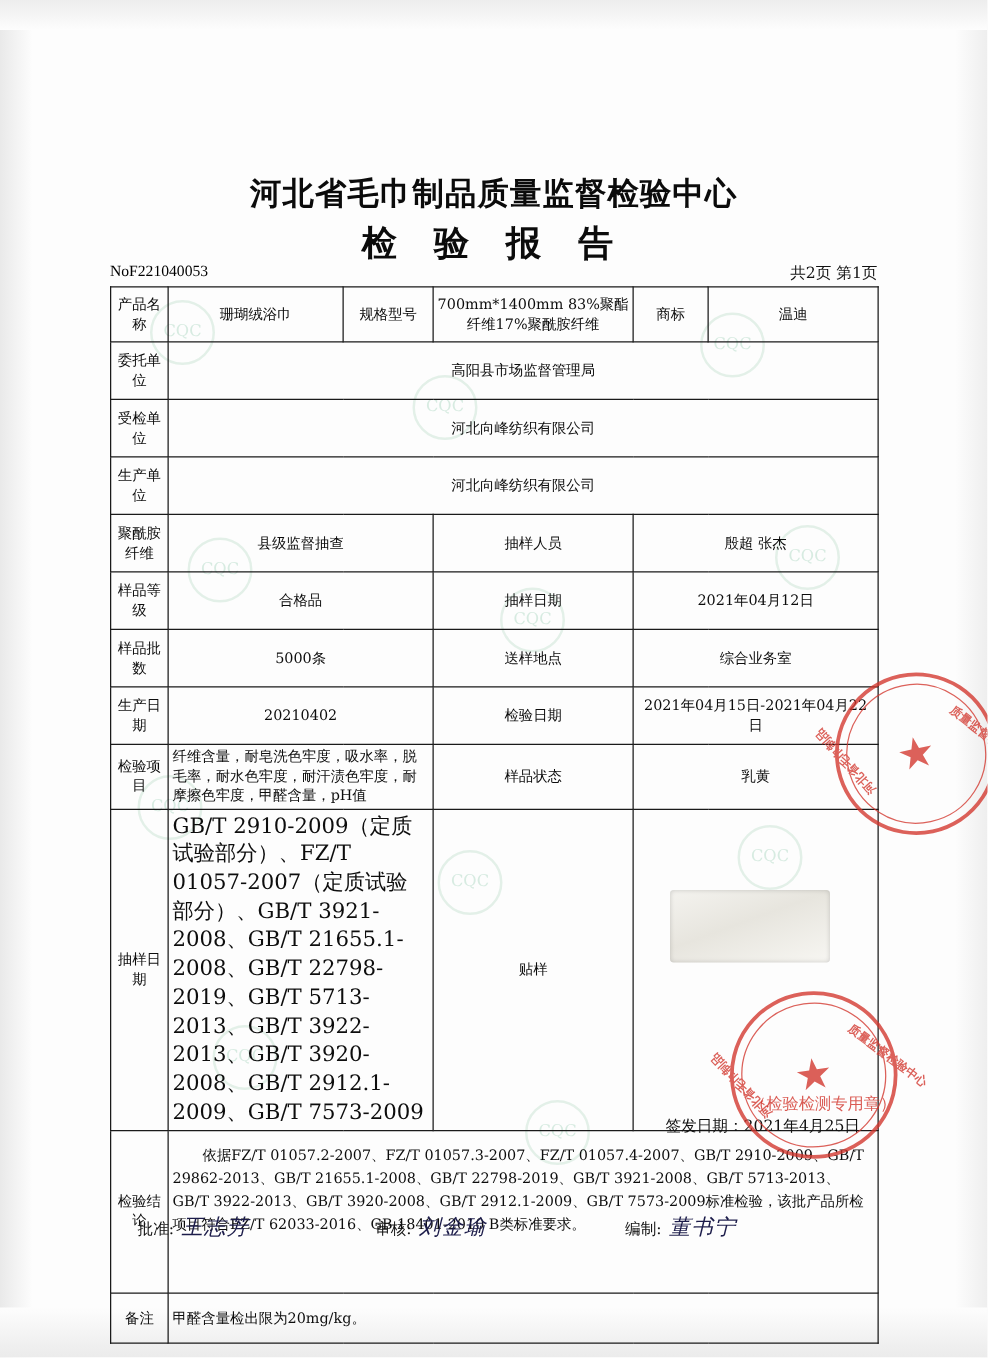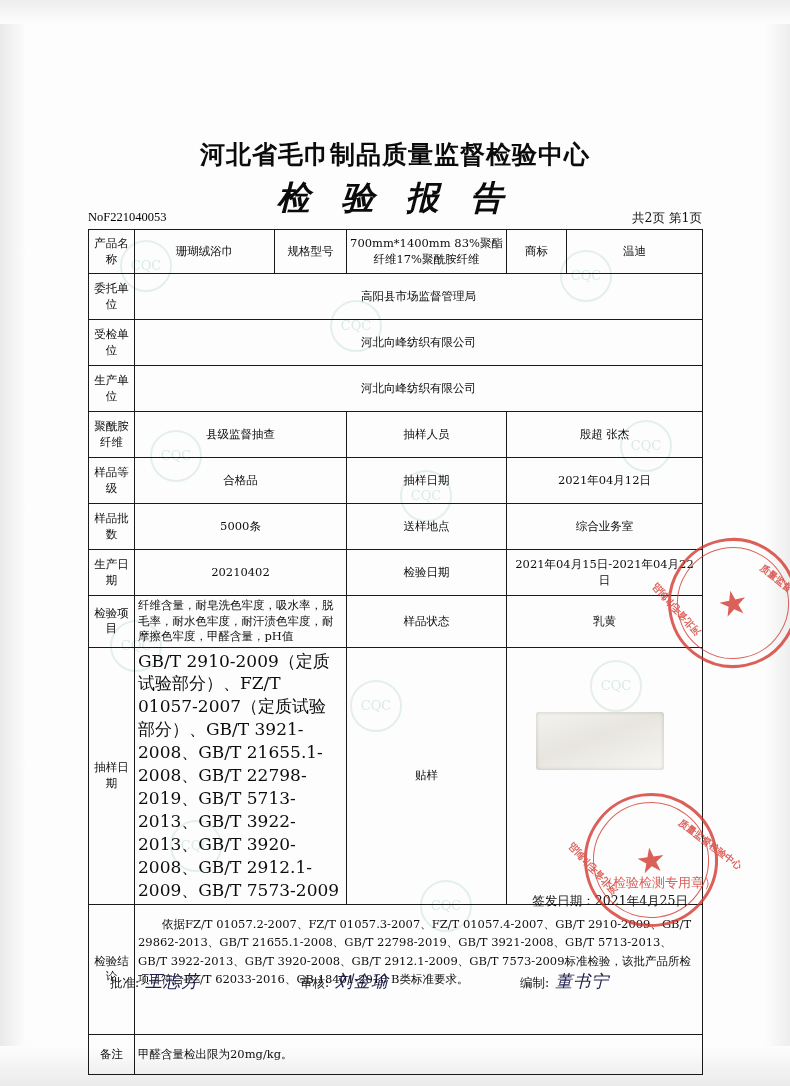--- a/index.html
+++ b/index.html
@@ -61,25 +61,24 @@
     font-weight: bold;
     letter-spacing: 1px;
     color: #0b0b0b;
   }
   .title-sub {
     position: absolute;
     left: 0; top: 176px;
     width: 790px;
     text-align: center;
     font-family: "DejaVu Serif", serif;
-    font-size: 33px;
+    font-size: 28px;
     font-weight: bold;
     letter-spacing: 10px;
     color: #0b0b0b;
-    font-style: italic;
   }
   .report-no {
     position: absolute;
     left: 88px; top: 210px;
     font-size: 12.5px;
     font-family: "Liberation Serif", serif;
     color: #000000;
   }
   .page-count {
     position: absolute;
@@ -135,21 +134,21 @@
   .sign-item .hand {
     font-family: "DejaVu Serif", serif;
     font-style: italic;
     font-size: 17px;
     color: #1c1c4a;
     margin-left: 6px;
     letter-spacing: 1px;
   }
   #sign-approve { left: 22px; }
   #sign-review  { left: 212px; }
-  #sign-editor  { left: 432px; }
+  #sign-editor  { left: 412px; }
 
   
   .stamp {
     position: absolute;
     border-radius: 50%;
     border: 3px solid #d2352c;
     color: #d2352c;
     opacity: 0.78;
     pointer-events: none;
   }

